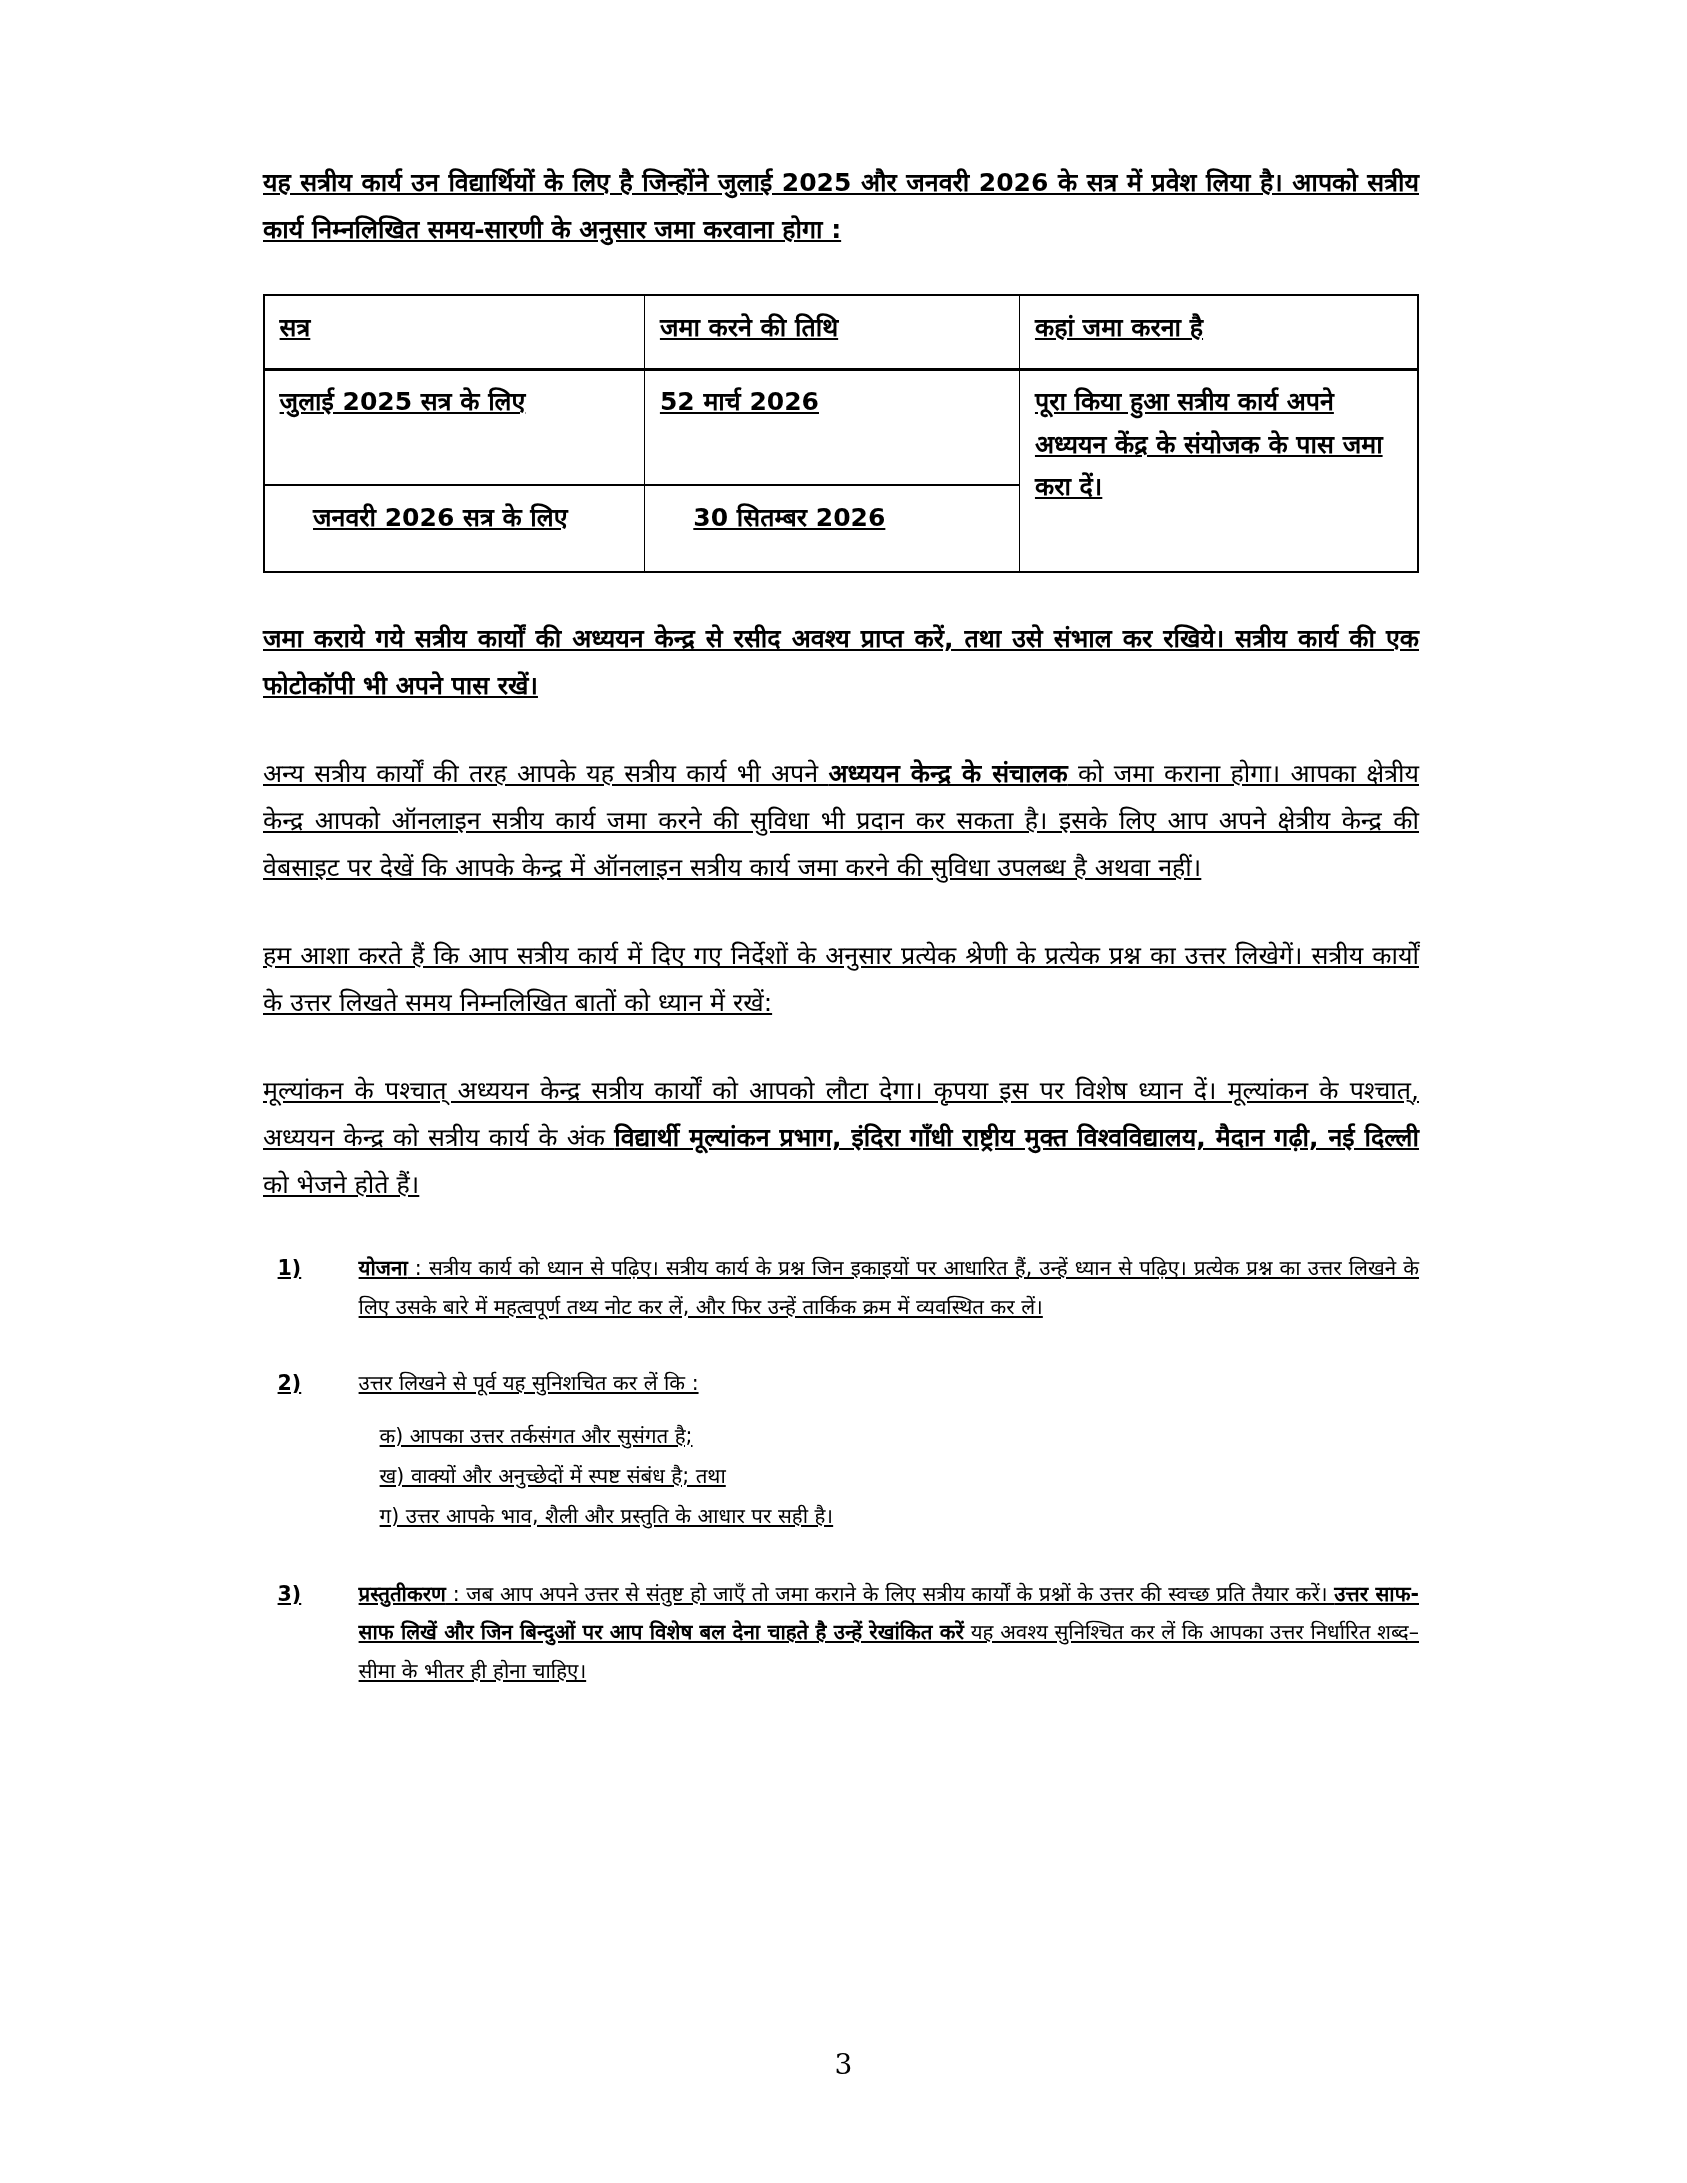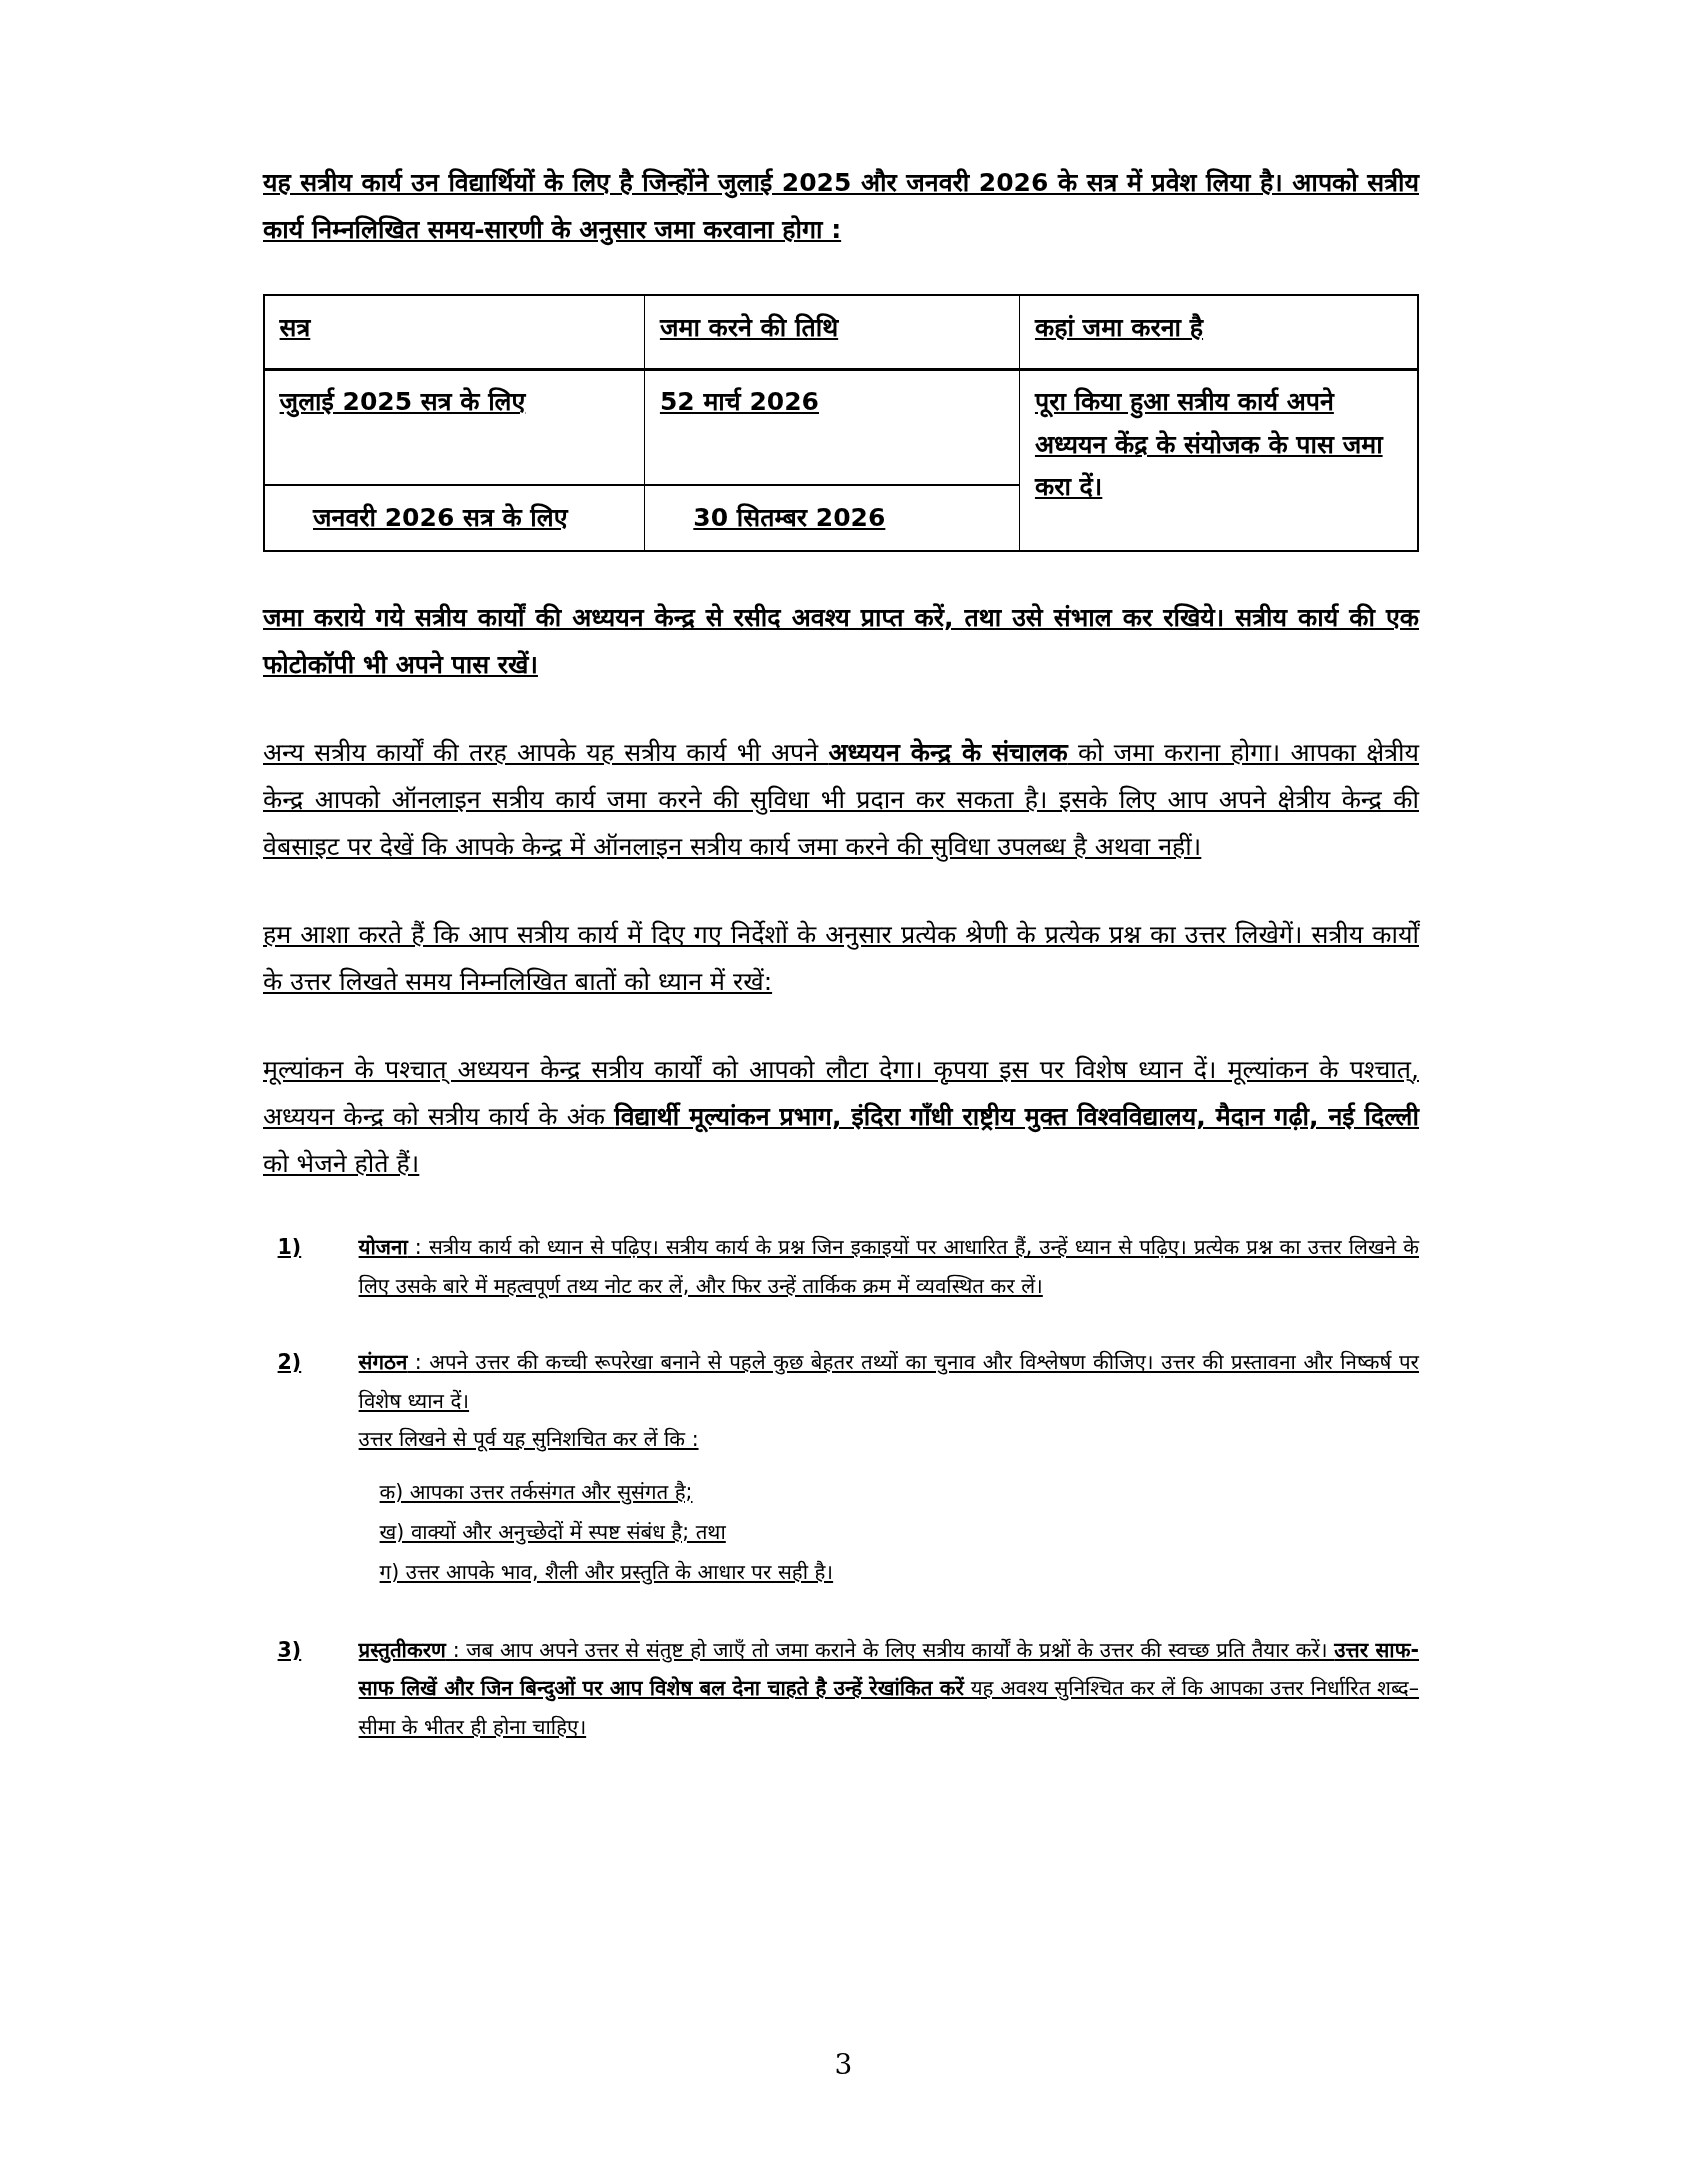--- a/index.html
+++ b/index.html
@@ -40,21 +40,21 @@
   table.schedule th{
     border-top:2.6px solid #000;
     border-bottom:3.3px solid #000;
     height:74px;
     box-sizing:border-box;
   }
   th.c1{width:33%;text-align:center;margin-left:44px;}
   th.c2{width:32.5%;}
   th.c3{width:34.5%;}
   tr.r1 td{height:116px;box-sizing:border-box;border-bottom:2.6px solid #000;}
-  tr.r2 td{height:66px;box-sizing:border-box;padding-left:48px;}
+  tr.r2 td{height:87px;box-sizing:border-box;padding-left:48px;}
   td.merged{border-bottom:1.3px solid #000;}
   
   .list-item{
     display:flex;
     margin:38px 0 0 14.6px;
     font-size:20.5px;
     line-height:1.88;
     text-align:justify;
   }
   .item-num{
@@ -111,21 +111,20 @@
   <p class="body-text"><span>मूल्यांकन के पश्चात् अध्ययन केन्द्र सत्रीय कार्यों को आपको लौटा देगा। कृपया इस पर विशेष ध्यान दें। मूल्यांकन के पश्चात्, अध्ययन केन्द्र को सत्रीय कार्य के अंक </span><span class="bold">विद्यार्थी मूल्यांकन प्रभाग, इंदिरा गाँधी राष्ट्रीय मुक्त विश्वविद्यालय, मैदान गढ़ी, नई दिल्ली</span><span> को भेजने होते हैं।</span></p>
 
   <div class="list-item">
     <div class="item-num">1)</div>
     <div class="item-body"><span class="item-label">योजना</span><span> : सत्रीय कार्य को ध्यान से पढ़िए। सत्रीय कार्य के प्रश्न जिन इकाइयों पर आधारित हैं, उन्हें ध्यान से पढ़िए। प्रत्येक प्रश्न का उत्तर लिखने के लिए उसके बारे में महत्वपूर्ण तथ्य नोट कर लें, और फिर उन्हें तार्किक क्रम में व्यवस्थित कर लें।</span></div>
   </div>
 
   <div class="list-item">
     <div class="item-num">2)</div>
     <div class="item-body">
-      <div><span class="item-label">संगठन</span><span> : अपने उत्तर की कच्ची रूपरेखा बनाने से पहले कुछ बेहतर तथ्यों का चुनाव और विश्लेषण कीजिए। उत्तर की प्रस्तावना और निष्कर्ष पर विशेष ध्यान दें।</span></div>
       <div>उत्तर लिखने से पूर्व यह सुनिशचित कर लें कि :</div>
       <div class="sub-list">
         <div class="sub-line">क) आपका उत्तर तर्कसंगत और सुसंगत है;</div>
         <div class="sub-line">ख) वाक्यों और अनुच्छेदों में स्पष्ट संबंध है; तथा</div>
         <div class="sub-line">ग) उत्तर आपके भाव, शैली और प्रस्तुति के आधार पर सही है।</div>
       </div>
     </div>
   </div>
 
   <div class="list-item">

